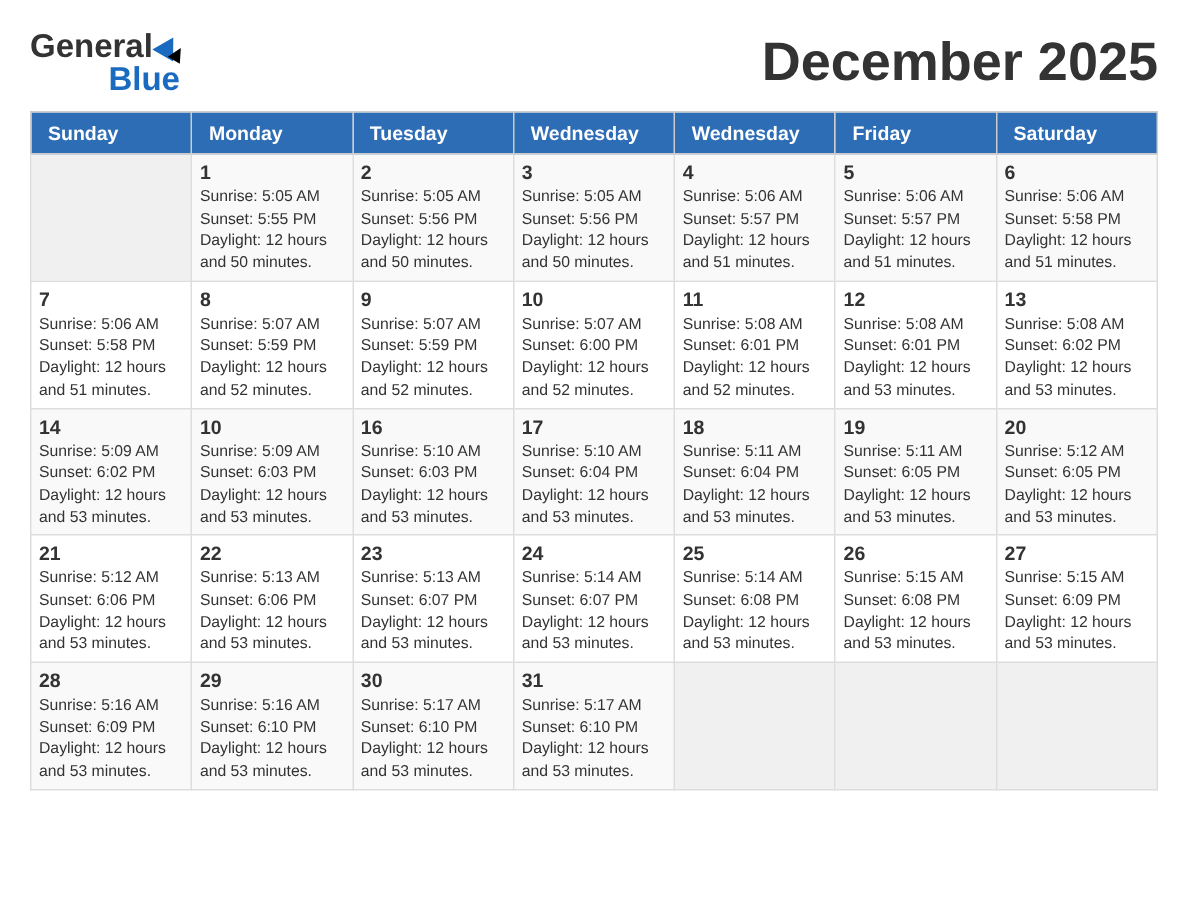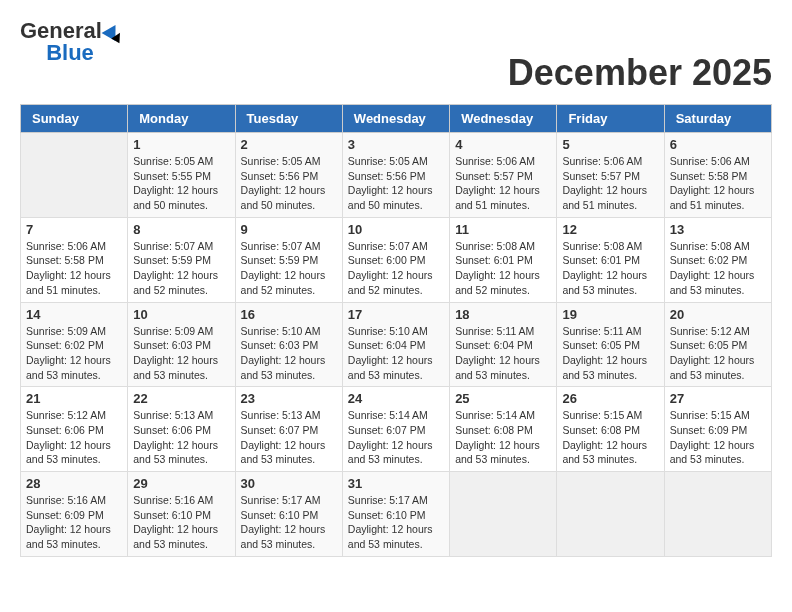--- a/index.html
+++ b/index.html
@@ -12,21 +12,21 @@
     }
     .header-area {
       display: flex;
       justify-content: space-between;
       align-items: flex-start;
       margin-bottom: 10px;
     }
     .logo {
       display: flex;
       flex-direction: column;
-      align-items: center;
+      align-items: flex-end;
     }
     .logo-general {
       font-size: 22px;
       font-weight: bold;
       color: #333;
       line-height: 1;
     }
     .logo-blue {
       font-size: 22px;
       font-weight: bold;
@@ -43,21 +43,20 @@
       margin-left: 2px;
       transform: rotate(30deg);
       vertical-align: middle;
     }
     .logo-row {
       display: flex;
       align-items: center;
     }
     .title-area {
       text-align: right;
-      margin-top: 32px;
     }
     .month-title {
       font-size: 36px;
       font-weight: bold;
       color: #333;
     }
     .location-title {
       font-size: 18px;
       color: #555;
     }

